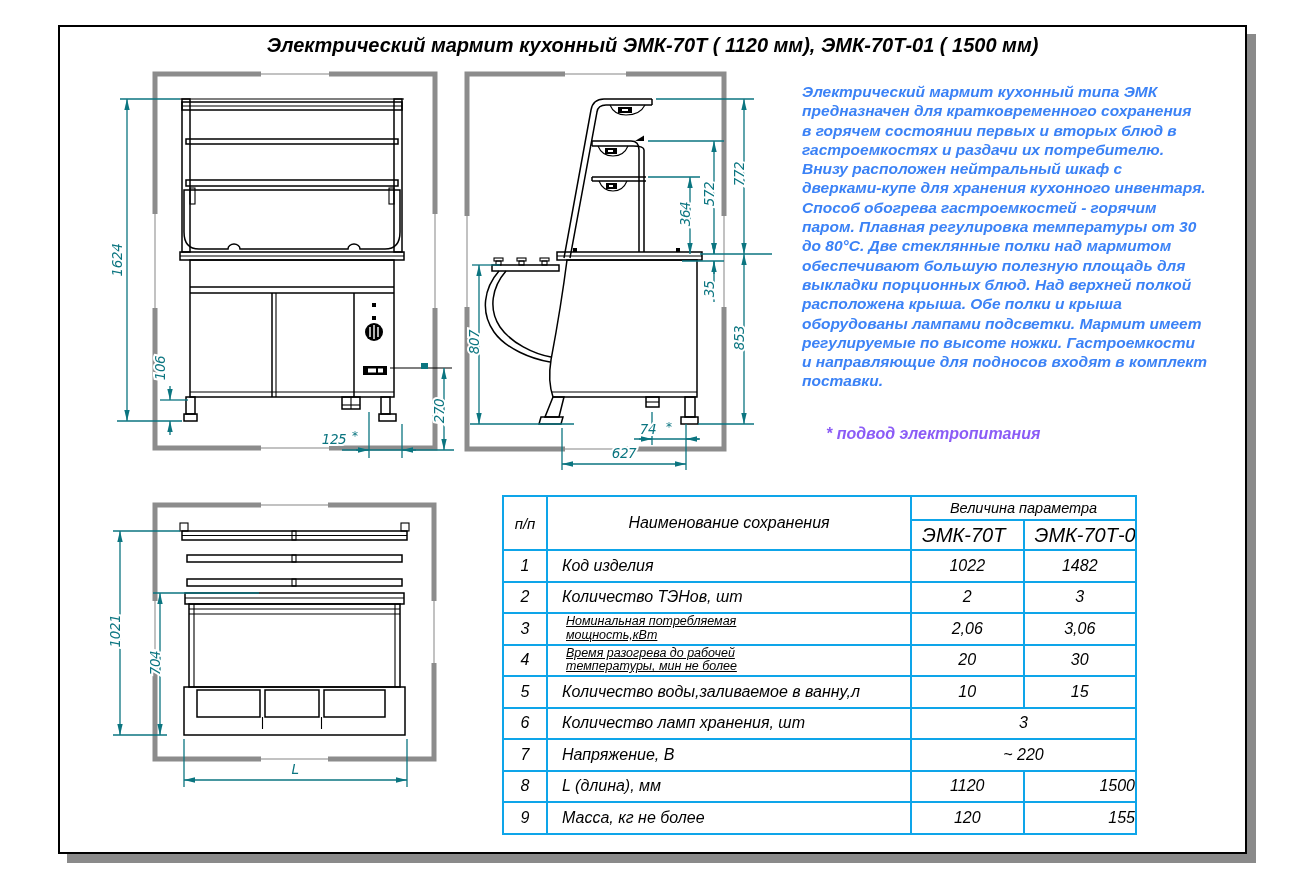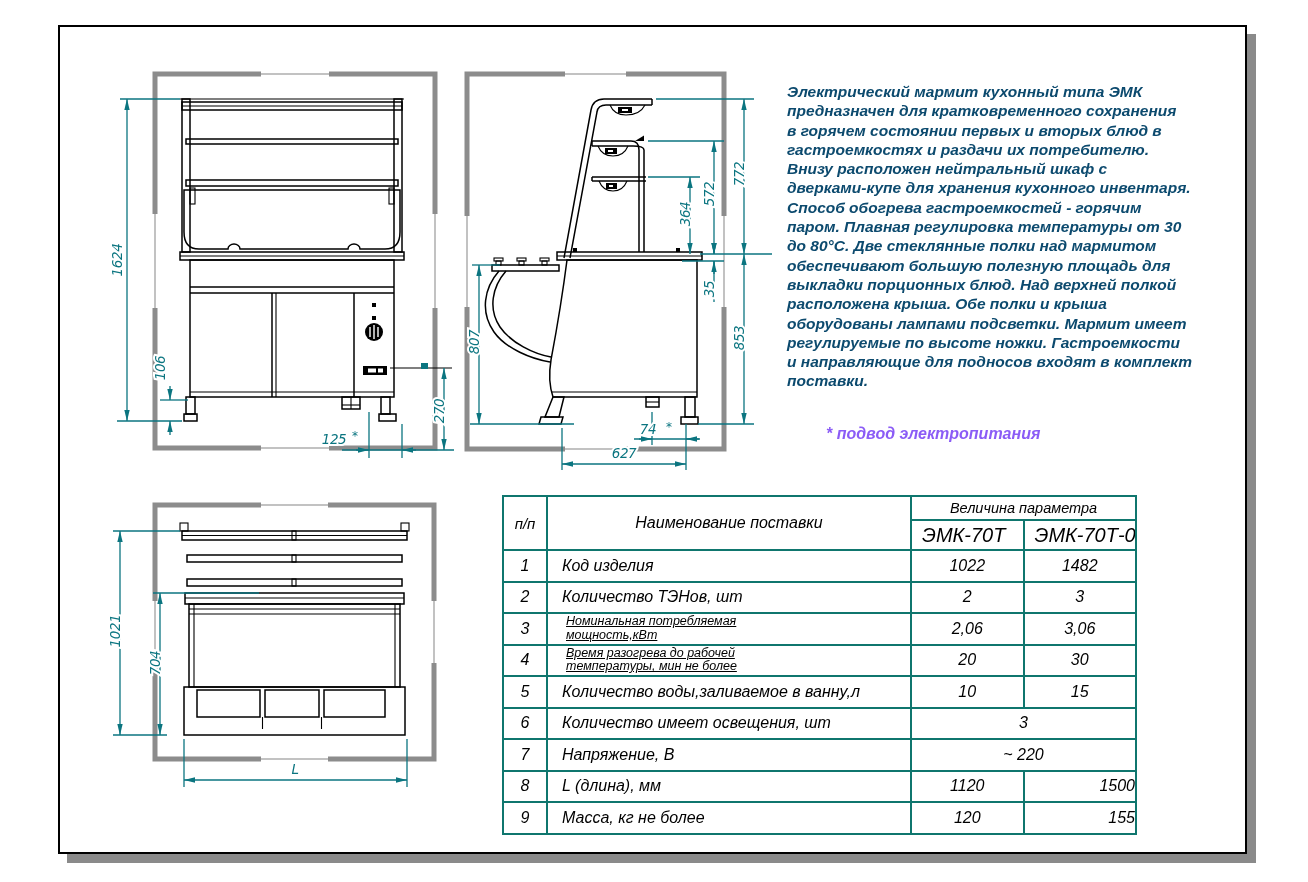--- a/index.html
+++ b/index.html
@@ -10,23 +10,23 @@
   }
   .page{
     position:absolute;left:58px;top:25px;width:1185px;height:825px;
     background:#fff;border:2px solid #000;box-shadow:9px 9px 0 0 #8a8a8a;
   }
   .title{
     position:absolute;top:7px;left:0;right:0;text-align:center;
     font-size:20px;font-weight:bold;font-style:italic;color:#000;white-space:nowrap;
   }
   .desc{
-    position:absolute;left:727px;top:55px;width:468px;
+    position:absolute;left:742px;top:55px;width:468px;
     font-size:15.5px;font-weight:bold;font-style:italic;line-height:19.3px;
-    white-space:pre-line;color:#0c4a6e;
+    white-space:pre-line;color:#3b82f6;
   }
   .footnote{
     position:absolute;left:766px;top:398px;
     font-size:16px;font-weight:bold;font-style:italic;color:#8b5cf6;
   }
   .view{position:absolute;}
   #front-view{left:42px;top:35px;}
   #side-view{left:382px;top:35px;}
   #plan-view{left:37px;top:460px;}
 
@@ -45,39 +45,40 @@
     font-size:13.5px;letter-spacing:-0.4px;text-anchor:middle;
     stroke:#fff;stroke-width:4px;paint-order:stroke;
   }
   .dimast{fill:var(--teal);font-family:"DejaVu Sans",sans-serif;font-size:12px;text-anchor:middle;}
 
   
   .spec-table{
     position:absolute;left:442px;top:468px;width:635px;
     border-collapse:collapse;table-layout:fixed;color:#000;
   }
-  .spec-table td{border:2px solid #0f766e;font-style:italic;overflow:hidden;}
+  .spec-table td{border:2px solid #0ea5e9;font-style:italic;overflow:hidden;}
   td.hnum{width:40px;text-align:center;font-size:15px;margin-left:48px;}
   td.hname{width:360px;text-align:center;font-size:16px;}
   td.hval{text-align:center;font-size:14.5px;height:20px;}
   td.hmodel{font-size:20px;padding-left:10px;height:26px;}
   td.m1{width:120px;} td.m2{width:115px;}
   .spec-table tbody tr{height:31.5px;}
   td.num{text-align:center;font-size:16px;}
   td.name{font-size:16px;padding-left:14px;white-space:pre-line;}
   td.name.two{font-size:12.5px;line-height:13.5px;padding-left:18px;}
   td.name.ul{text-decoration:underline;}
   td.val{text-align:center;font-size:16px;}
   td.val.r{text-align:right;padding-right:0;}
 </style>
 </head>
 <body>
 
 <div class="page">
 
+  <div class="title">Электрический мармит кухонный ЭМК-70Т ( 1120 мм), ЭМК-70Т-01 ( 1500 мм)</div>
 
   <svg id="front-view" class="view" width="360" height="405" viewBox="0 0 360 405">
     <g>
       <rect class="frame-thin" x="53" y="12" width="280" height="374"></rect>
       <path class="frame-corner" d="M53,152 L53,12 L159,12"></path>
       <path class="frame-corner" d="M227,12 L333,12 L333,152"></path>
       <path class="frame-corner" d="M333,246 L333,386 L227,386"></path>
       <path class="frame-corner" d="M159,386 L53,386 L53,246"></path>
     </g>
 
@@ -345,21 +346,21 @@
 оборудованы лампами подсветки. Мармит имеет
 регулируемые по высоте ножки. Гастроемкости
 и направляющие для подносов входят в комплект
 поставки.</div>
   <div class="footnote">* подвод электропитания</div>
 
   <table class="spec-table">
     <thead>
       <tr>
         <td class="hnum" rowspan="2">п/п</td>
-        <td class="hname" rowspan="2">Наименование поставки</td>
+        <td class="hname" rowspan="2">Наименование сохранения</td>
         <td class="hval" colspan="2">Величина параметра</td>
       </tr>
       <tr>
         <td class="hmodel m1">ЭМК-70Т</td>
         <td class="hmodel m2">ЭМК-70Т-01</td>
       </tr>
     </thead>
     <tbody id="spec-tbody">
         <tr>
           <td class="num">1</td>
@@ -388,21 +389,21 @@
           <td class="val">30</td>
         </tr>
         <tr>
           <td class="num">5</td>
           <td class="name">Количество воды,заливаемое в ванну,л</td>
           <td class="val">10</td>
           <td class="val">15</td>
         </tr>
         <tr>
           <td class="num">6</td>
-          <td class="name">Количество имеет освещения, шт</td>
+          <td class="name">Количество ламп хранения, шт</td>
           <td class="val" colspan="2">3</td>
         </tr>
         <tr>
           <td class="num">7</td>
           <td class="name">Напряжение, В</td>
           <td class="val" colspan="2">~ 220</td>
         </tr>
         <tr>
           <td class="num">8</td>
           <td class="name">L (длина), мм</td>

